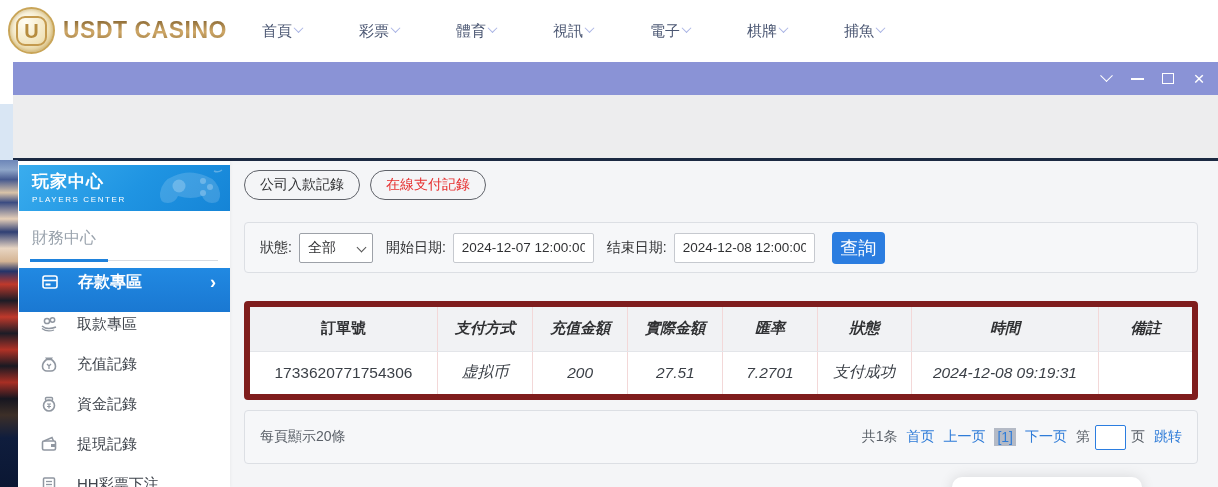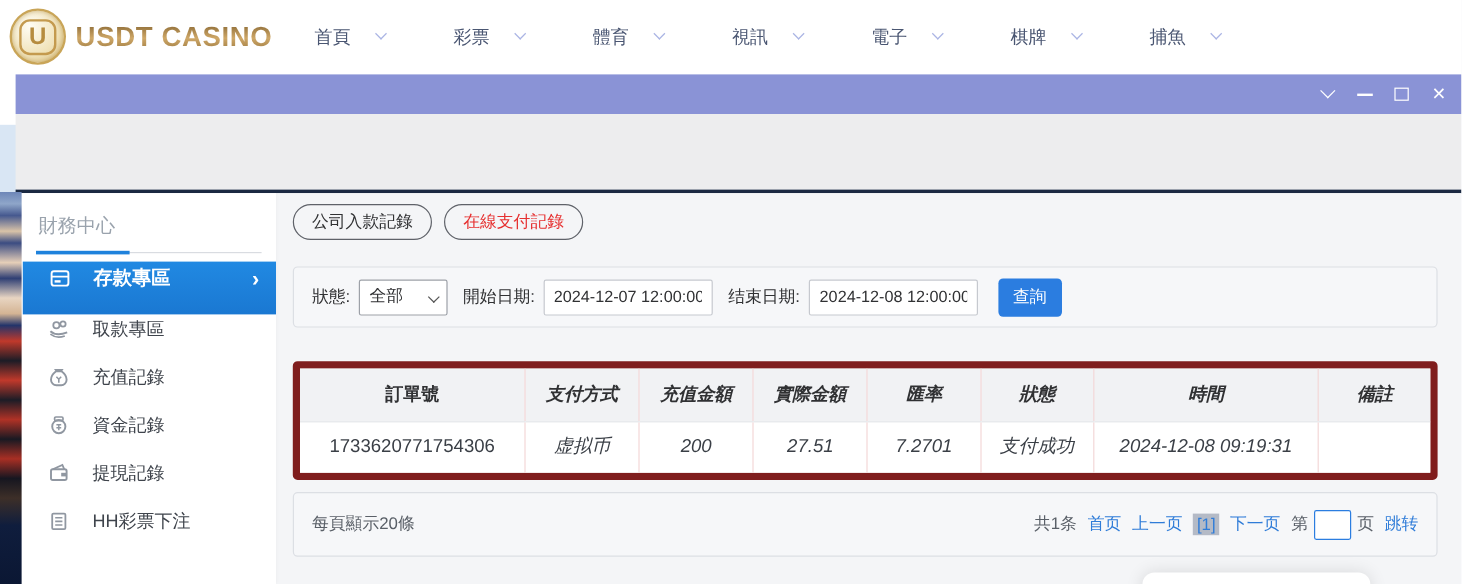--- a/index.html
+++ b/index.html
@@ -11,21 +11,21 @@
   .site-header { position:absolute; left:0; top:0; width:1218px; height:62px; background:#fff; z-index:1; }
   .brand { position:absolute; left:8px; top:7px; display:flex; align-items:center; gap:8px; cursor:pointer; }
   .coin { width:47px; height:47px; border-radius:50%; border:2px solid #c9a558;
           background:radial-gradient(circle at 35% 30%, #fffdf4, #f0e2b8 60%, #d9bd7d);
           display:flex; align-items:center; justify-content:center; box-shadow:inset 0 0 4px rgba(160,120,40,.5); }
   .coin-u { font-weight:800; font-size:20px; color:#b68c3f; border:2px solid #c49a4e; border-radius:9px; padding:0 6px; line-height:26px; }
   .brand-text { font-weight:800; font-size:23px; letter-spacing:.5px;
                 background:linear-gradient(180deg,#7a5a28 0%,#cfa868 55%,#96743c 100%);
                 -webkit-background-clip:text; background-clip:text; color:transparent; }
   .main-nav { position:absolute; left:262px; top:0; height:62px; display:flex; align-items:center; gap:57px; }
-  .nav-item { display:flex; align-items:center; gap:22px; font-size:15px; color:#4a5672; cursor:pointer; }
+  .nav-item { display:flex; align-items:center; gap:3px; font-size:15px; color:#4a5672; cursor:pointer; }
   .chev { width:7px; height:7px; border-right:1.6px solid #aab4e4; border-bottom:1.6px solid #aab4e4;
           transform:rotate(45deg) translate(-1px,-1px); margin-top:-3px; }
 
   
   .banner-top-strip { position:absolute; left:0; top:104px; width:14px; height:56px; background:#d9e6f4; z-index:0; }
   .banner-photo-strip { position:absolute; left:0; top:160px; width:18px; height:327px; z-index:6;
     background:linear-gradient(180deg,
       #6d86b8 0%, #8fa6c9 3%, #46598f 6%, #d9c3a8 10%, #3b4c82 13%,
       #e6cfb8 18%, #2f3f74 22%, #e8d5c2 27%, #d4b494 31%, #23346a 34%,
       #c0392b 38%, #1c1c26 43%, #c0392b 48%, #1c1c26 53%, #b03226 58%,
@@ -73,21 +73,21 @@
                 display:flex; align-items:center; padding:0 15px; font-size:14px; color:#303133; }
   .filter-box label { margin-right:7px; }
   .select-wrap { position:relative; margin-right:13px; }
   .select-wrap select { appearance:none; -webkit-appearance:none; width:74px; height:30px; border:1px solid #9da1a8; border-radius:2px;
                         background:#fff; padding:0 20px 0 8px; font-size:14px; color:#303133; font-family:Liberation Serif, serif; }
   .select-chev { position:absolute; right:8px; top:11px; width:7px; height:7px; pointer-events:none;
                  border-right:1.6px solid #555; border-bottom:1.6px solid #555; transform:rotate(45deg); }
   .date-input { width:141px; height:30px; border:1px solid #c6c9cf; border-radius:2px; background:#fff;
                 padding:0 8px; font-size:13.5px; color:#303133; margin-right:13px; font-family:inherit; }
   .btn-search { margin-left:4px; width:53px; height:32px; background:#2b7de0; color:#fff; border:none; border-radius:4px;
-                font-size:14px; cursor:pointer; font-family:inherit; }
+                font-size:18px; cursor:pointer; font-family:inherit; }
 
   .table-box { margin-top:28px; border:6px solid #7f1d1d; border-radius:4px; background:#fff; overflow:hidden; }
   table { width:100%; border-collapse:collapse; }
   th { height:44px; background:#f1f2f4; font-size:15px; font-weight:bold; color:#303133; border-bottom:1px solid #e3e5e9; }
   td { height:43px; background:#fff; font-size:15.5px; color:#3a3f46; text-align:center; }
   th + th, td + td { border-left:1px solid #f3d8d8;font-style:italic; }
 
   .pagination { margin-top:10px; height:54px; background:#f6f7f9; border:1px solid #dcdfe4; border-radius:4px;
                 display:flex; align-items:center; justify-content:space-between; padding:0 15px; font-size:14px; }
   .pg-size { color:#5a6068; }
@@ -161,20 +161,32 @@
           </span>
         <span class="tb-btn tb-close">×</span>
       </div>
     </div>
     <div class="window-gray"></div>
     <div class="navy-divider"></div>
     <div class="window-content"></div>
   </section>
 
   <aside class="sidebar">
+    <div class="sb-header">
+      <svg class="sb-gamepad" width="74" height="42" viewBox="0 0 74 42">
+        <path d="M22 9 q15 -7 32 0 q12 4 14 17 q1 10 -8 10 q-7 0 -10 -7 q-11 4 -24 0 q-3 7 -10 7 q-9 0 -8 -10 q2 -13 14 -17z" fill="rgba(255,255,255,0.18)"></path>
+        <circle cx="27" cy="19" r="6.5" fill="rgba(255,255,255,0.28)"></circle>
+        <circle cx="51" cy="14" r="3" fill="rgba(255,255,255,0.3)"></circle>
+        <circle cx="58" cy="20" r="3" fill="rgba(255,255,255,0.3)"></circle>
+        <circle cx="51" cy="26" r="3" fill="rgba(255,255,255,0.3)"></circle>
+        <path d="M62 4 q4 2 8 -1" stroke="rgba(255,255,255,0.35)" stroke-width="1.5" fill="none"></path>
+      </svg>
+      <div class="sb-title">玩家中心</div>
+      <div class="sb-sub">PLAYERS CENTER</div>
+    </div>
     <div class="sb-section">財務中心</div>
     <div class="sb-underline"></div>
     <div class="sb-menu">
 
       <div class="sb-item active">
         <span class="sb-icon">
           <svg width="18" height="18" viewBox="0 0 18 18">
               <rect x="2" y="3" width="14" height="12" rx="2" fill="none" stroke="#fff" stroke-width="1.6"></rect>
               <line x1="2" y1="7.5" x2="16" y2="7.5" stroke="#fff" stroke-width="1.6"></line>
               <rect x="4.5" y="10.5" width="5" height="2" fill="#fff"></rect>

